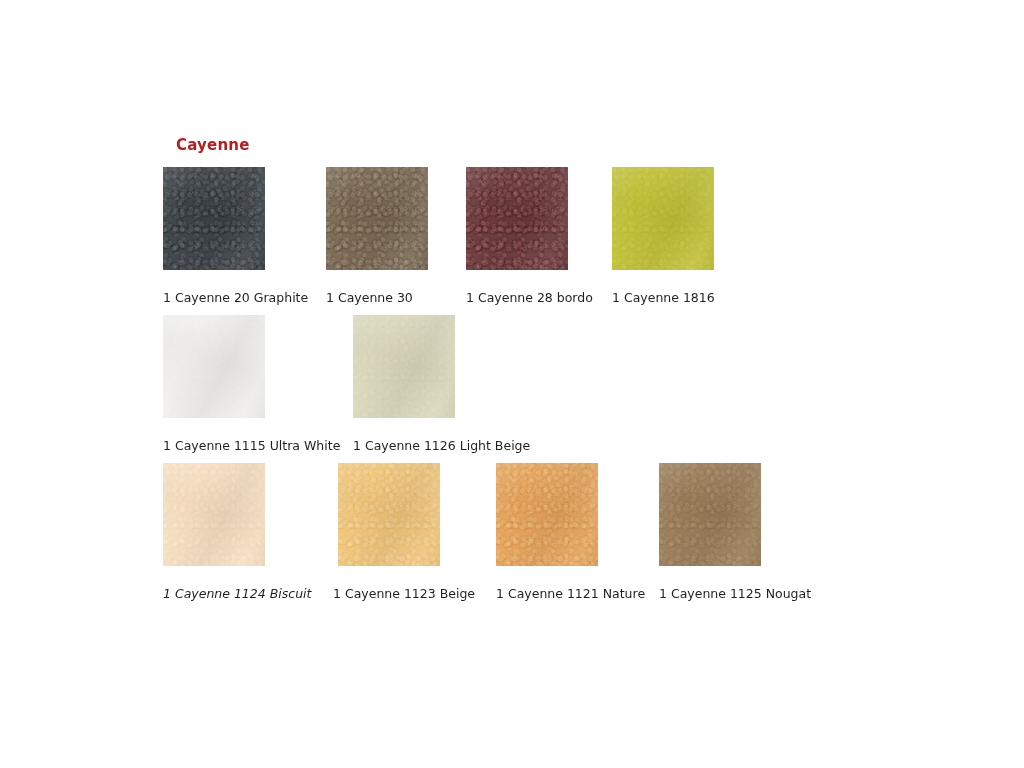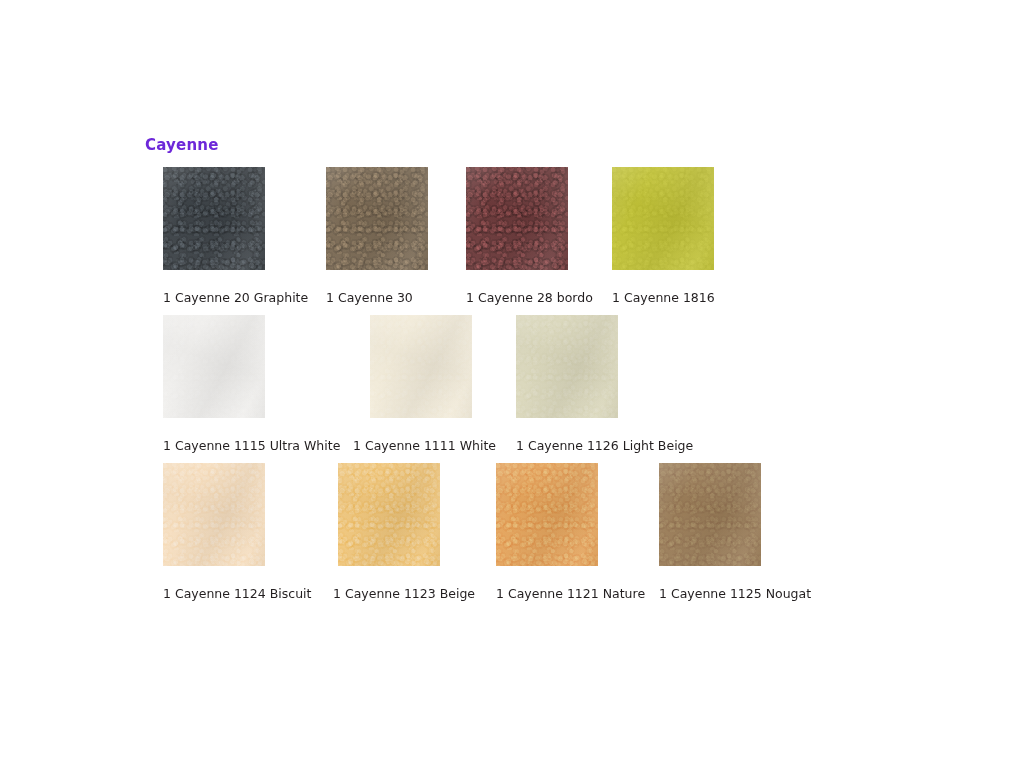--- a/index.html
+++ b/index.html
@@ -18,27 +18,27 @@
 
   #palette-page {
     position: relative;
     width: 1024px;
     height: 768px;
     box-sizing: border-box;
   }
 
   #page-title {
     position: absolute;
-    left: 145px;
+    left: 176px;
     top: 136px;
     font-family: "DejaVu Sans", sans-serif;
     font-size: 15px;
     font-weight: 700;
     letter-spacing: 0.2px;
-    color: #6d28d9;
+    color: #b91c1c;
     white-space: nowrap;
   }
 
   .swatch-grid {
     position: absolute;
     left: 163px;
     top: 167px;
     width: 720px;
   }
 
@@ -154,37 +154,30 @@
         </div>
       </div>
       <div class="swatch-row row-1">
         <div class="swatch-cell" style="width: 190px; justify-content: center;">
           <div class="swatch-chip" style="background-color: rgb(244, 243, 241);">
             <div class="grain" style="opacity: 0.3;"></div>
             <div class="sheen"></div>
           </div>
           <div class="swatch-label">1 Cayenne 1115 Ultra White</div>
         </div>
-        <div class="swatch-cell" style="width: 163px;">
-          <div class="swatch-chip" style="background-color: rgb(246, 239, 221); margin-left: 17px;">
-            <div class="grain" style="opacity: 0.3;"></div>
-            <div class="sheen"></div>
-          </div>
-          <div class="swatch-label">1 Cayenne 1111 White</div>
-        </div>
         <div class="swatch-cell" style="width: 178px;">
           <div class="swatch-chip" style="background-color: rgb(222, 219, 191);">
             <div class="grain" style="opacity: 0.3;"></div>
             <div class="sheen"></div>
           </div>
           <div class="swatch-label">1 Cayenne 1126 Light Beige</div>
         </div>
       </div>
       <div class="swatch-row row-2">
-        <div class="swatch-cell" style="width: 170px;">
+        <div class="swatch-cell" style="width: 170px; font-style: italic;">
           <div class="swatch-chip" style="background-color: rgb(250, 226, 195);">
             <div class="grain" style="opacity: 0.6;"></div>
             <div class="sheen"></div>
           </div>
           <div class="swatch-label">1 Cayenne 1124 Biscuit</div>
         </div>
         <div class="swatch-cell" style="width: 163px;">
           <div class="swatch-chip" style="background-color: rgb(243, 201, 126); margin-left: 5px;">
             <div class="grain" style="opacity: 0.6;"></div>
             <div class="sheen"></div>

